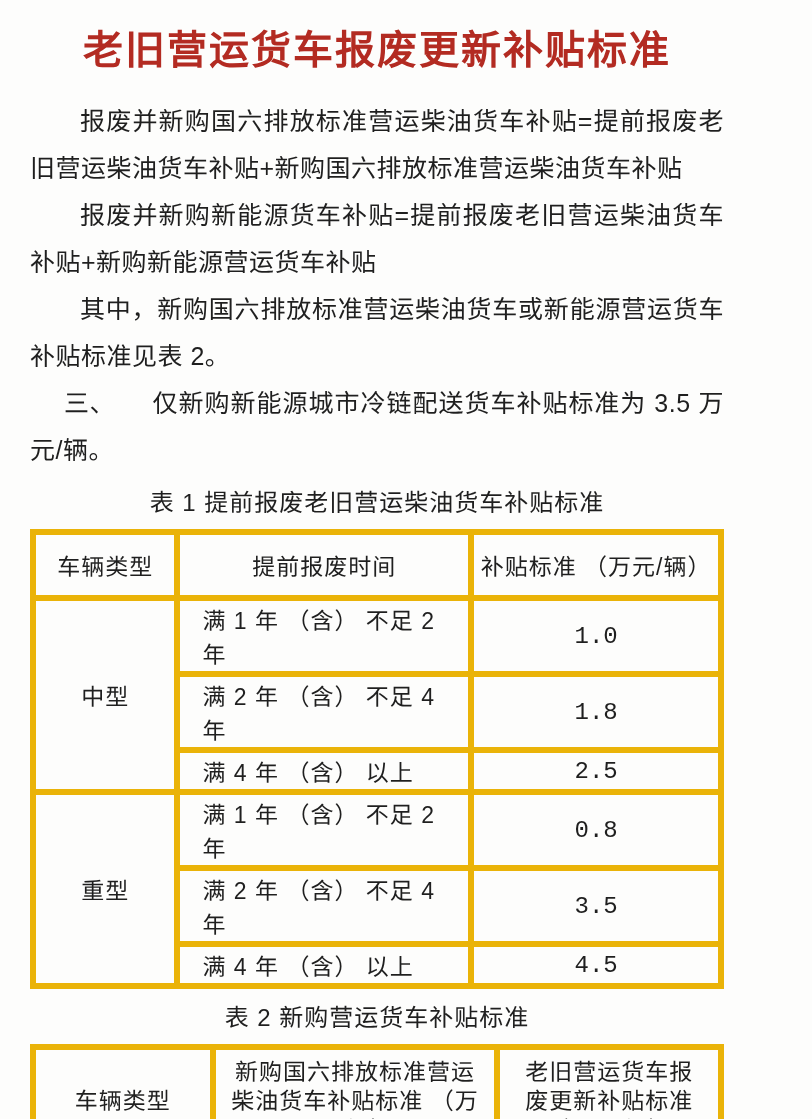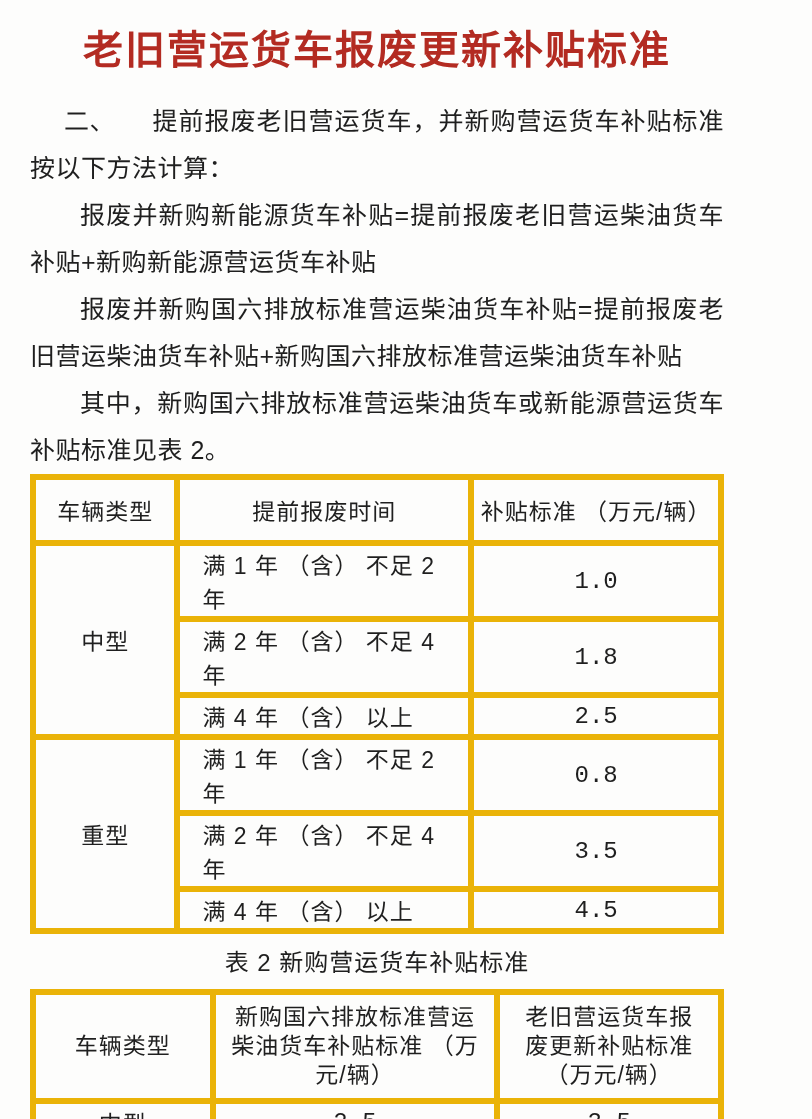--- a/index.html
+++ b/index.html
@@ -73,29 +73,30 @@
   }
 </style>
 </head>
 <body>
 
 <div class="page">
 
   <h1 class="doc-title">老旧营运货车报废更新补贴标准</h1>
 
 
-  <p class="para"><span class="p-num">二、</span><span>提前报废老旧营运货车，并新购营运货车补贴标准按以下方法计算：</span></p>
+
+  <p class="para indent"><span>报废并新购国六排放标准营运柴油货车补贴=提前报废老旧营运柴油货车补贴+新购国六排放标准营运柴油货车补贴</span></p>
 
   <p class="para indent"><span>报废并新购新能源货车补贴=提前报废老旧营运柴油货车补贴+新购新能源营运货车补贴</span></p>
 
-  <p class="para indent"><span>报废并新购国六排放标准营运柴油货车补贴=提前报废老旧营运柴油货车补贴+新购国六排放标准营运柴油货车补贴</span></p>
-
   <p class="para indent"><span>其中，新购国六排放标准营运柴油货车或新能源营运货车补贴标准见表 2。</span></p>
 
+  <p class="para"><span class="p-num">三、</span><span>仅新购新能源城市冷链配送货车补贴标准为 3.5 万元/辆。</span></p>
 
+  <div class="tbl-caption">表 1 提前报废老旧营运柴油货车补贴标准</div>
 
   <table class="t1">
     <colgroup>
       <col style="width:21%">
       <col style="width:42.7%">
       <col style="width:36.3%">
     </colgroup>
     <tbody>
         <tr class="t1-head">
       <th>车辆类型</th>

